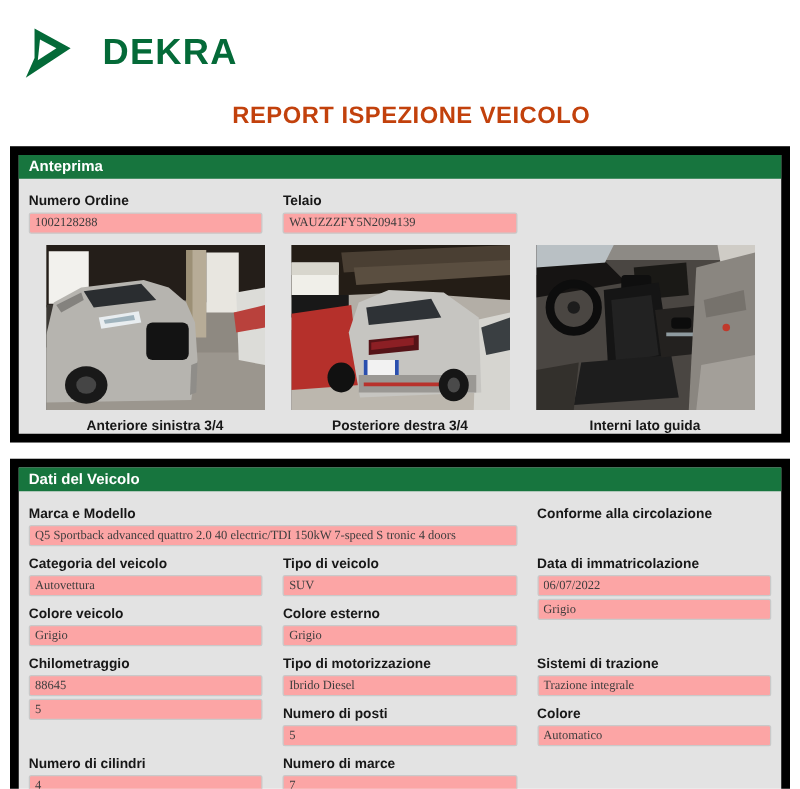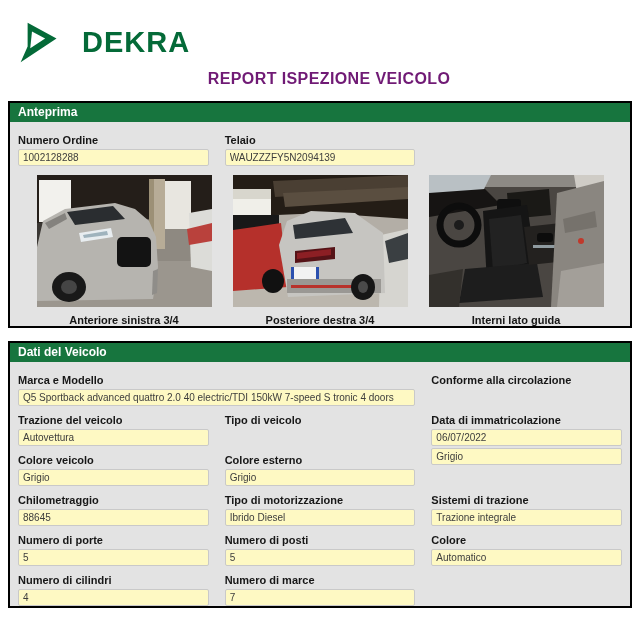--- a/index.html
+++ b/index.html
@@ -17,47 +17,47 @@
     color:var(--text-dark);
   }
   .brand-row{padding:22px 0 0 18px;}
   .logo{display:flex;align-items:center;gap:22px;height:40px;}
   .logo svg{display:block;}
   .logo-text{
     color:var(--brand-green);font-size:29px;font-weight:800;
     letter-spacing:1px;line-height:1;
   }
   .report-title{
-    text-align:center;font-size:16px;font-weight:700;color:#701a75;
-    letter-spacing:.4px;margin-top:8px;
+    text-align:center;font-size:19px;font-weight:700;color:#c2410c;
+    letter-spacing:.4px;margin-top:20px;
   }
   .panel{
     width:624px;margin:0 auto;background:var(--panel-gray);
-    border:2px solid #000000;
+    border:7px solid #000000;
   }
   .panel-anteprima{margin-top:13px;}
   .panel-dati{margin-top:13px;}
   .panel-header{
     background:var(--header-green);color:#fff;font-weight:700;
     font-size:12px;padding:2px 8px 3px 8px;line-height:14px;
   }
   .panel-body{padding:6px 8px 0 8px;}
   .grid3{
     display:grid;grid-template-columns:1fr 1fr 1fr;
     column-gap:16px;row-gap:2px;align-items:start;
   }
   .field{min-width:0;}
   .field.span2{grid-column:1 / span 2;}
   .field label{
     display:block;font-size:11px;font-weight:700;color:#171717;
     margin:6px 0 3px 0;white-space:nowrap;
   }
   .field input{
     width:100%;height:17px;border:1px solid var(--input-border);
-    border-radius:2px;background:#fef9c3;font-family:Liberation Sans, sans-serif;
+    border-radius:2px;background:#fca5a5;font-family:Liberation Serif, serif;
     font-size:10px;color:#3d3d3d;padding:0 4px;display:block;
   }
   .photos-row{
     display:flex;justify-content:center;gap:21px;margin-top:9px;
   }
   .photo{width:175px;}
   .photo-img{
     width:175px;height:132px;overflow:hidden;background:#777;
     cursor:pointer;display:block;
   }
@@ -201,25 +201,26 @@
 
       <div class="field span2">
         <label>Marca e Modello</label>
         <input readonly="" value="Q5 Sportback advanced quattro 2.0 40 electric/TDI 150kW 7-speed S tronic 4 doors" style="">
       </div>
       <div class="field">
         <label>Conforme alla circolazione</label>
       </div>
 
       <div class="field">
-        <label>Trazione del veicolo</label>
+        <label>Categoria del veicolo</label>
         <input readonly="" value="Autovettura" style="">
       </div>
       <div class="field">
         <label>Tipo di veicolo</label>
+        <input readonly="" value="SUV" style="">
       </div>
       <div class="field">
         <label>Data di immatricolazione</label>
         <input readonly="" value="06/07/2022" style="">
       </div>
 
       <div class="field">
         <label>Colore veicolo</label>
         <input readonly="" value="Grigio" style="">
       </div>
@@ -238,21 +239,20 @@
       <div class="field">
         <label>Tipo di motorizzazione</label>
         <input readonly="" value="Ibrido Diesel" style="">
       </div>
       <div class="field">
         <label>Sistemi di trazione</label>
         <input readonly="" value="Trazione integrale" style="">
       </div>
 
       <div class="field">
-        <label>Numero di porte</label>
         <input readonly="" value="5" style="">
       </div>
       <div class="field">
         <label>Numero di posti</label>
         <input readonly="" value="5" style="">
       </div>
       <div class="field">
         <label>Colore</label>
         <input readonly="" value="Automatico" style="">
       </div>

